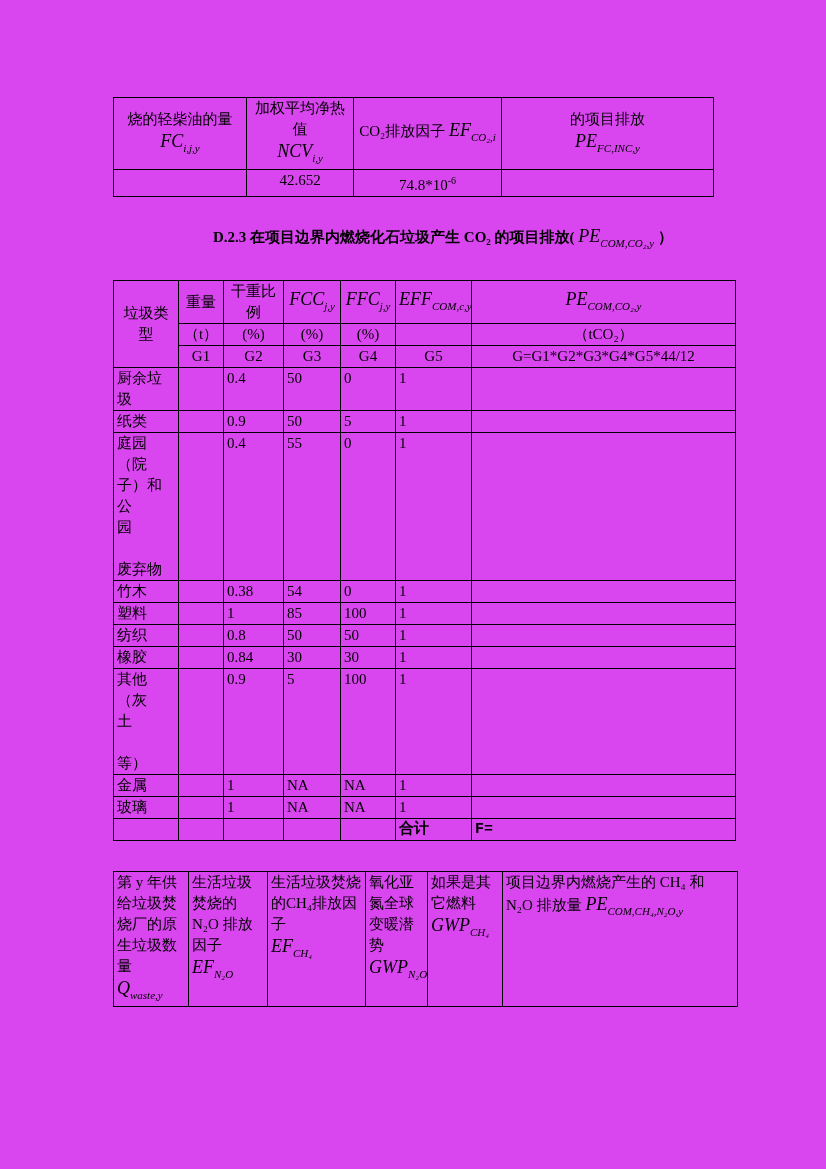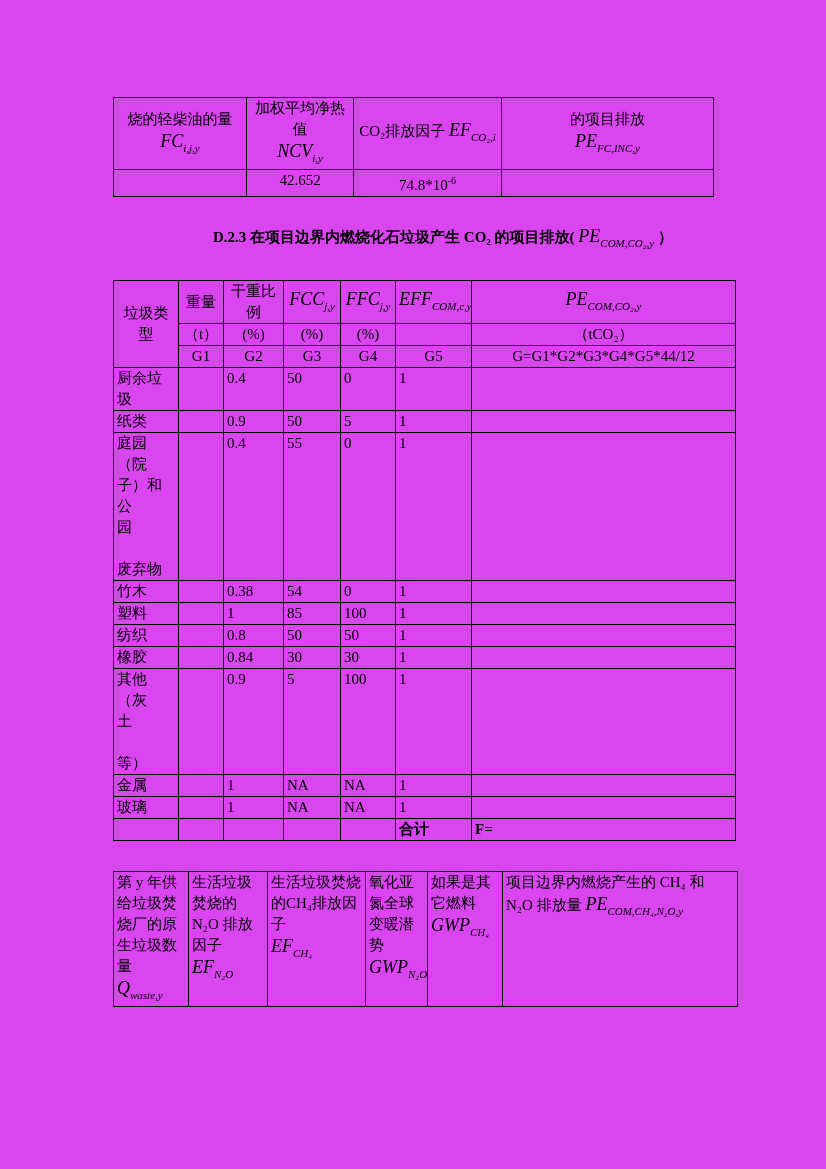--- a/index.html
+++ b/index.html
@@ -13,21 +13,21 @@
   table { border-collapse:collapse; table-layout:fixed; }
   th,td {
     border:1px solid #000; padding:0 3px; font-weight:normal;
     vertical-align:top; line-height:21px; font-size:15px; overflow:hidden;
   }
   .fm { font-style:italic; font-size:18px; line-height:22px; white-space:nowrap; }
   .fm sub { font-size:11px; font-style:italic; }
   .blk { display:block; }
   sup { font-size:10px; }
   .l { text-align:left; }
-  .bold { font-weight:bold; }
+  .bold { font-weight:bold;font-family:Liberation Mono, monospace; }
   .preline { white-space:pre-line; }
 
   
   .t1 { width:600px; }
   .t1 th,.t1 td { text-align:center; }
   .t1 .hrow th { height:54px; vertical-align:middle; }
   .t1 .urow td { height:22px; }
 
   
   .note { margin:21px 0 0 0; width:624px; line-height:24px; text-align:justify; }

